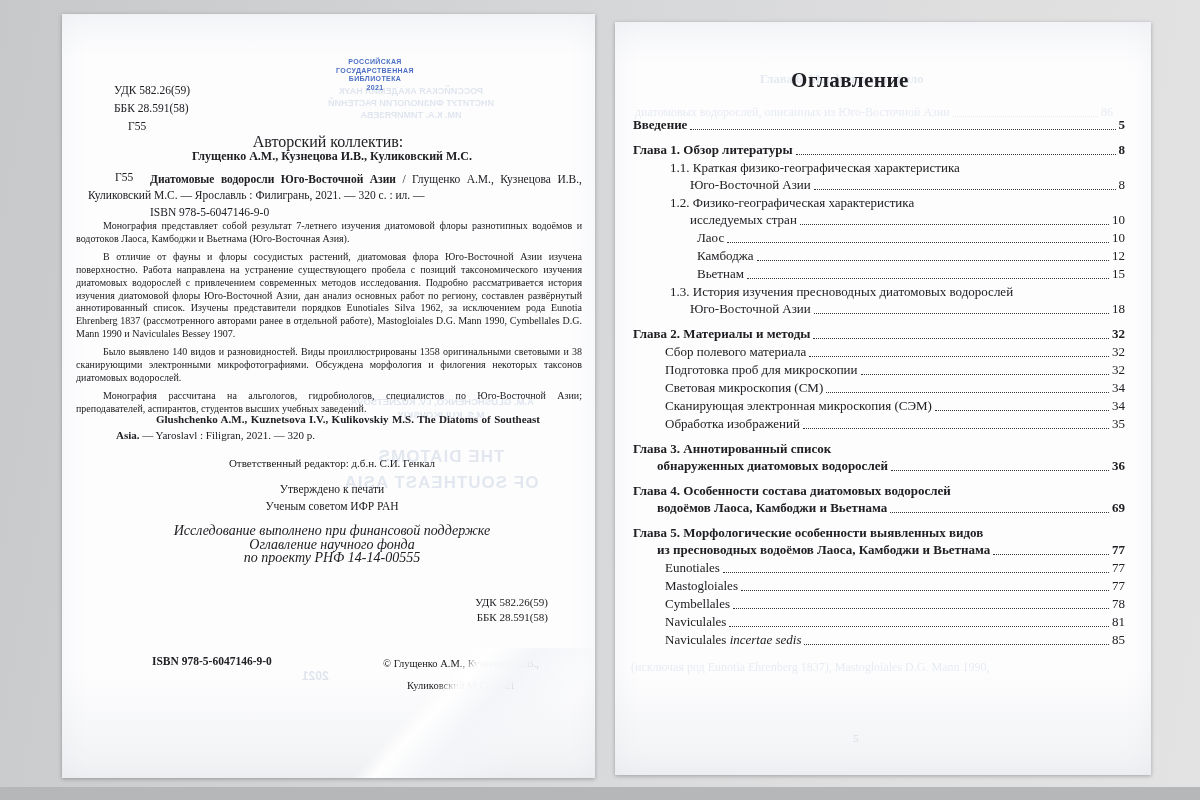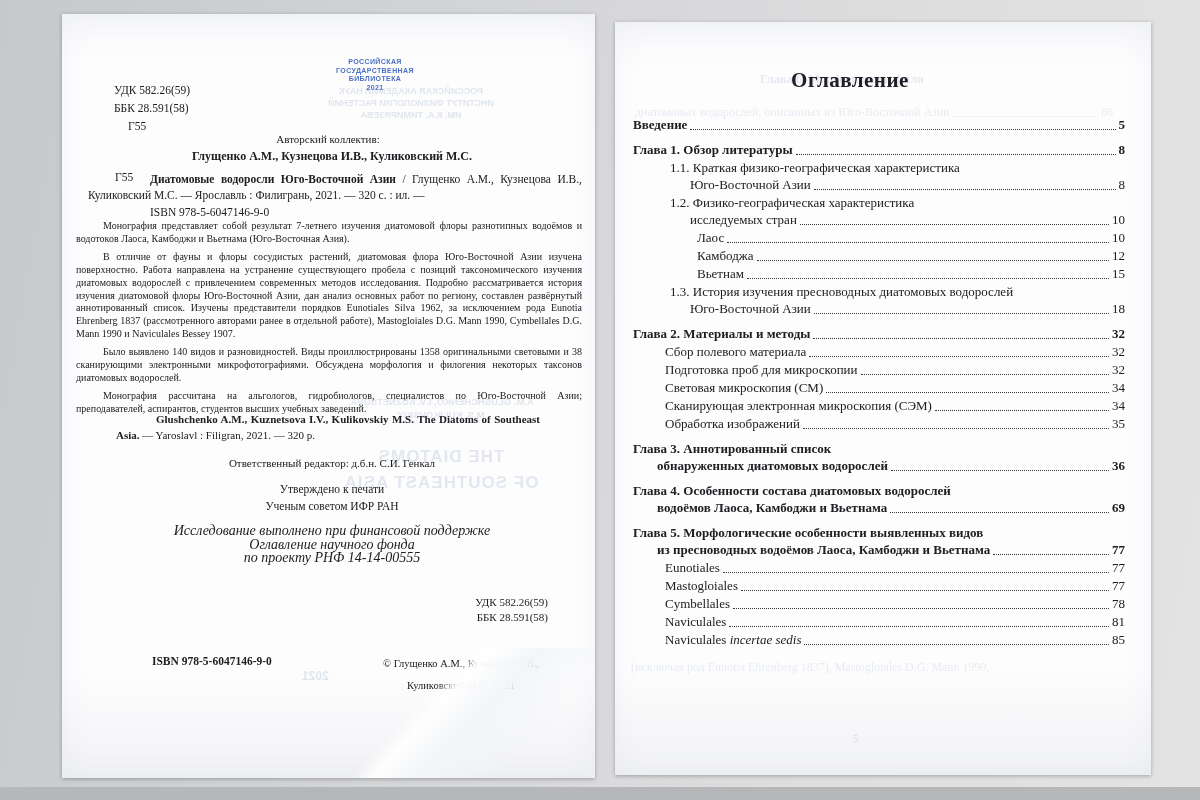--- a/index.html
+++ b/index.html
@@ -14,21 +14,21 @@
   #left-page{left:62px;top:14px;width:533px;height:764px;}
   #right-page{left:615px;top:22px;width:536px;height:753px;}
   .abs{position:absolute;}
   
   .lp-udk{left:52px;top:70px;font-size:11.5px;}
   .lp-bbk{left:52px;top:88px;font-size:11.5px;}
   .lp-g55{left:66px;top:106px;font-size:11.5px;}
   .lp-stamp{left:248px;top:44px;width:130px;text-align:center;
     font-family:"Liberation Sans","DejaVu Sans",sans-serif;
     font-size:7px;line-height:8.5px;font-weight:bold;letter-spacing:.4px;color:#4b6fc4;}
-  .lp-auth-head{left:20px;right:21px;top:119px;text-align:center;font-size:11px;}
+  .lp-auth-head{left:20px;right:21px;top:119px;text-align:center;font-size:16px;}
   .lp-authors{left:20px;right:13px;top:135px;text-align:center;font-size:12px;font-weight:bold;}
   .lp-card{left:26px;top:157px;width:494px;font-size:11.5px;line-height:16px;text-align:justify;}
   .lp-card p{margin:0;text-indent:62px;}
   .lp-card-code{left:53px;top:157px;font-size:11.5px;}
   .lp-card-isbn{left:88px;top:192px;font-size:11.5px;}
   .lp-annotation{left:14px;right:13px;top:206px;font-size:10px;line-height:12.9px;text-align:justify;}
   .lp-annotation p{margin:0 0 5px 0;text-indent:27px;}
   .lp-english{left:54px;top:398px;width:424px;font-size:11px;line-height:15.5px;text-align:justify;text-indent:40px;}
   .lp-editor{left:20px;right:13px;top:443px;text-align:center;font-size:11px;}
   .lp-approved{left:20px;right:13px;top:467px;text-align:center;font-size:11.5px;line-height:17px;}

